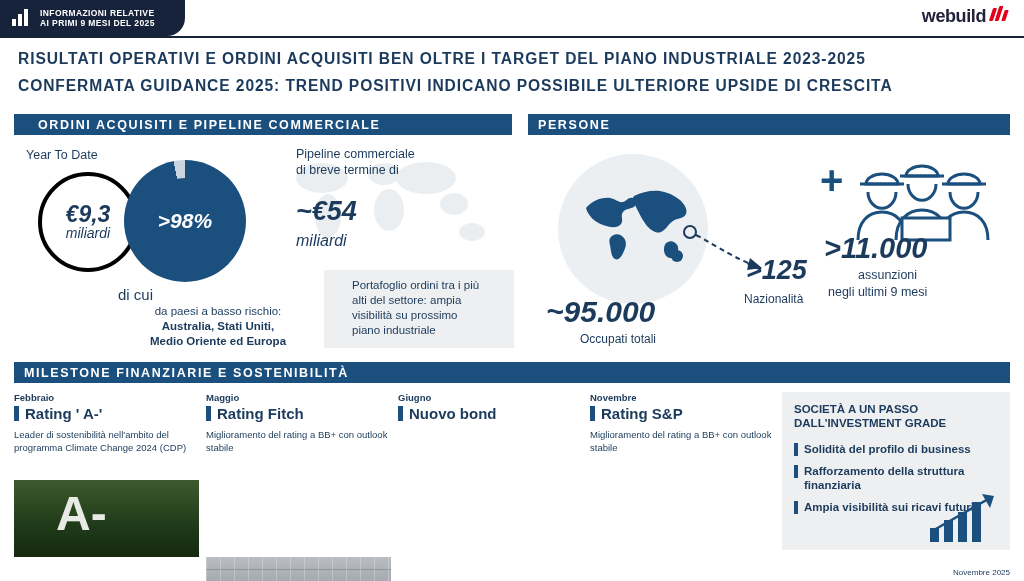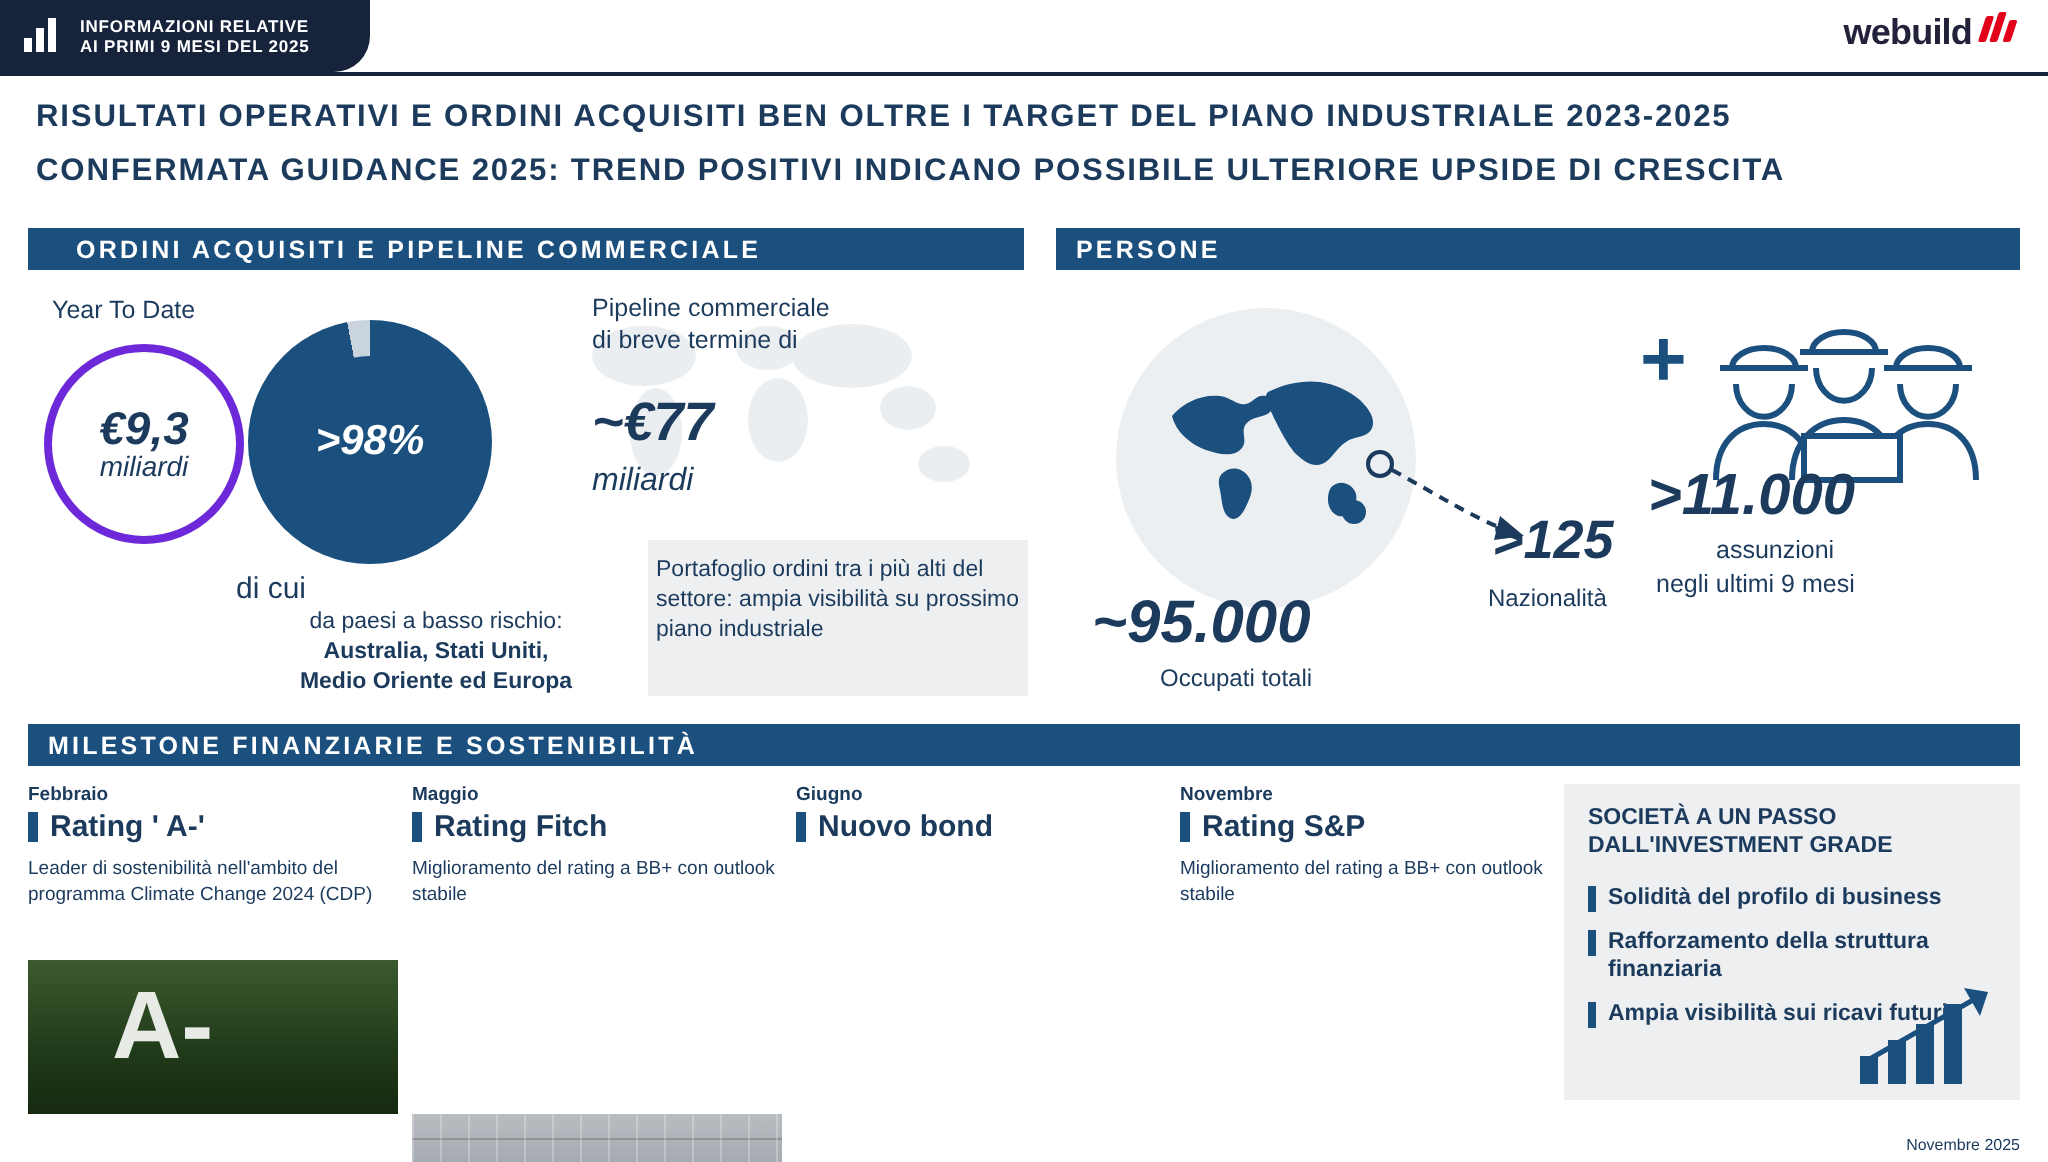--- a/index.html
+++ b/index.html
@@ -69,22 +69,22 @@
   }
   .secbar.ordini { top: 114px; left: 14px; width: 498px; padding-left: 24px; }
   .secbar.persone { top: 114px; left: 528px; width: 482px; }
   .secbar.milestone { top: 362px; left: 14px; width: 996px; }
 
   
   .ordini-panel { position: absolute; top: 140px; left: 14px; width: 500px; height: 215px; }
   .ytd-label { position: absolute; left: 12px; top: 8px; font-size: 12.5px; color: #1b3a5c; }
 
   .donut-small {
-    position: absolute; left: 8px; top: 32px; width: 100px; height: 100px;
-    border-radius: 50%; border: 4px solid #6d28d9;
+    position: absolute; left: 24px; top: 32px; width: 100px; height: 100px;
+    border-radius: 50%; border: 4px solid #000000;
     display: flex; flex-direction: column; align-items: center; justify-content: center;
     background: #fff;
   }
   .donut-small .v1 { font-size: 23px; font-weight: 700; font-style: italic; color: #1b3a5c; line-height: 22px;}
   .donut-small .v2 { font-size: 14px; font-style: italic; color: #1b3a5c; }
 
   .donut-big {
     position: absolute; left: 110px; top: 20px; width: 122px; height: 122px;
     border-radius: 50%;
     background: conic-gradient(#1b4f7e 0 97%, #c9d4de 97% 100%);
@@ -108,21 +108,21 @@
     position: absolute; left: 282px; top: 6px; width: 200px;
     font-size: 12.5px; line-height: 16px; color: #1b3a5c;
   }
   .pipeline-value {
     position: absolute; left: 282px; top: 56px;
     font-size: 27px; font-weight: 700; font-style: italic; color: #1b3a5c; line-height: 30px;
   }
   .pipeline-value small { display: block; font-size: 16px; font-weight: 400; }
   .portafoglio {
     position: absolute; left: 310px; top: 130px; width: 190px; height: 78px;
-    background: #edeff1; padding: 8px 4px;
+    background: #edeff1; padding: 8px 28px;
     font-size: 11.5px; line-height: 15px; color: #1b3a5c;
   }
   .map-bg {
     position: absolute; left: 262px; top: 4px; width: 230px; height: 120px;
     opacity: .16;
   }
 
   
   .persone-panel { position: absolute; top: 140px; left: 528px; width: 486px; height: 215px; }
   .globe {
@@ -269,21 +269,21 @@
     <b>Australia,  Stati Uniti,</b><br>
     <b>Medio Oriente ed Europa</b>
   </div>
 
   <div class="pipeline-title">
     <span>Pipeline commerciale</span><br>
     <span>di breve termine di</span>
   </div>
 
   <div class="pipeline-value">
-    <span>~€77</span>
+    <span>~€54</span>
     <small>miliardi</small>
   </div>
 
   <div class="portafoglio">Portafoglio ordini tra i più alti del settore: ampia visibilità su prossimo piano industriale</div>
 </div>
 
 <div class="persone-panel">
 
   <div class="globe">
     <svg width="138" height="138" viewBox="0 0 138 138">

